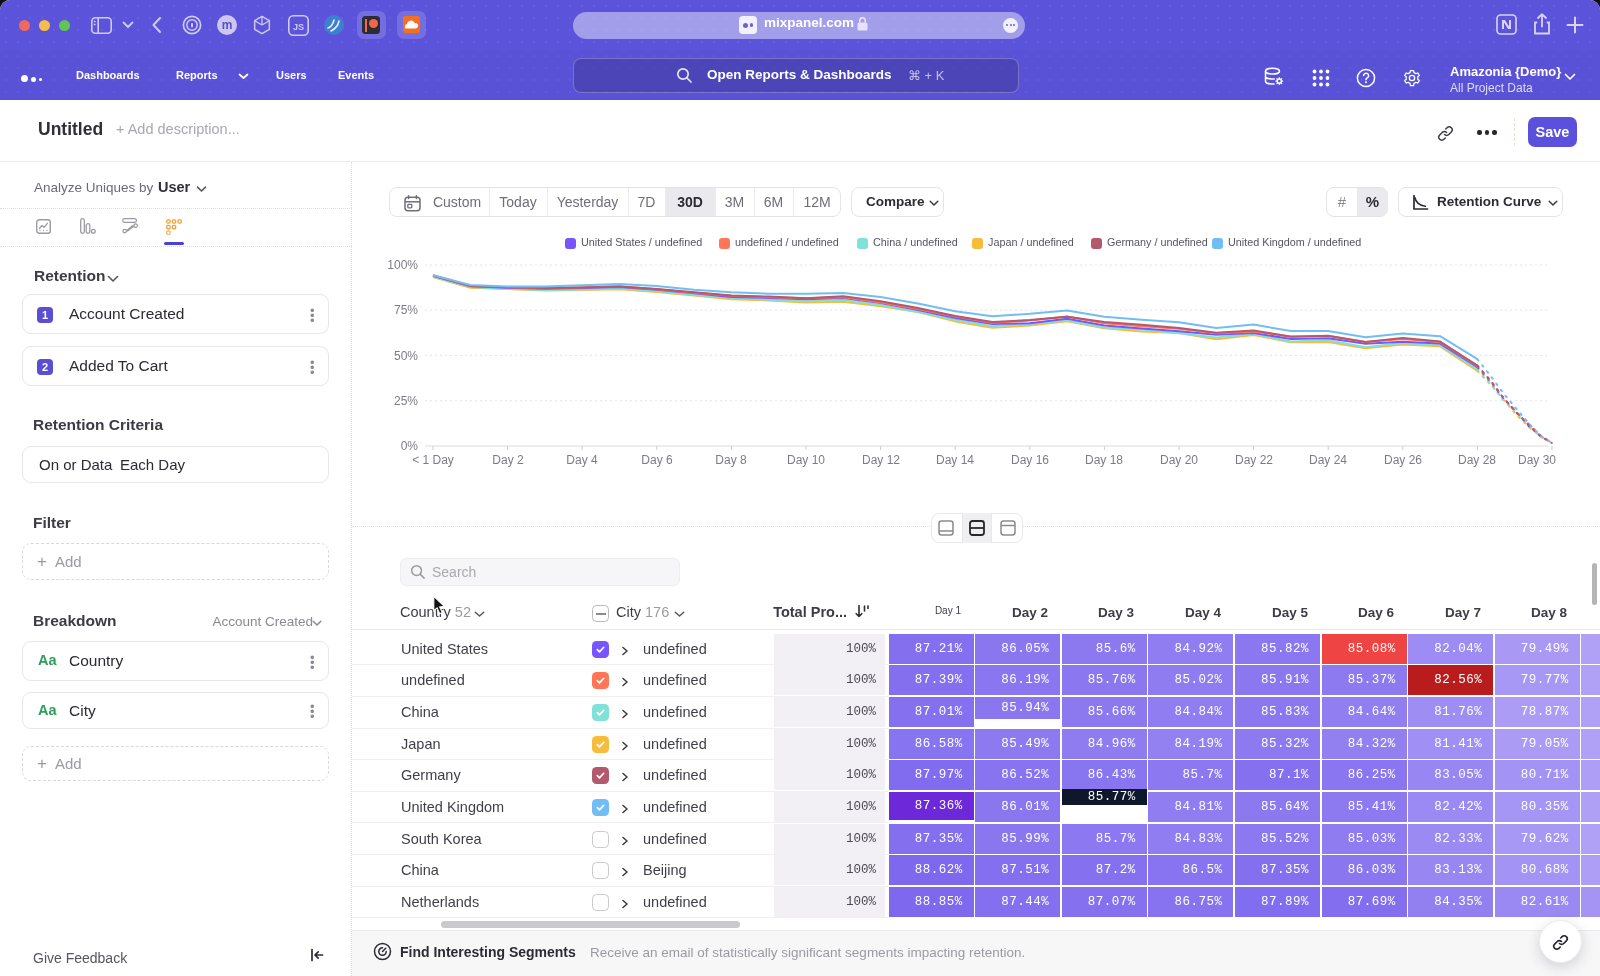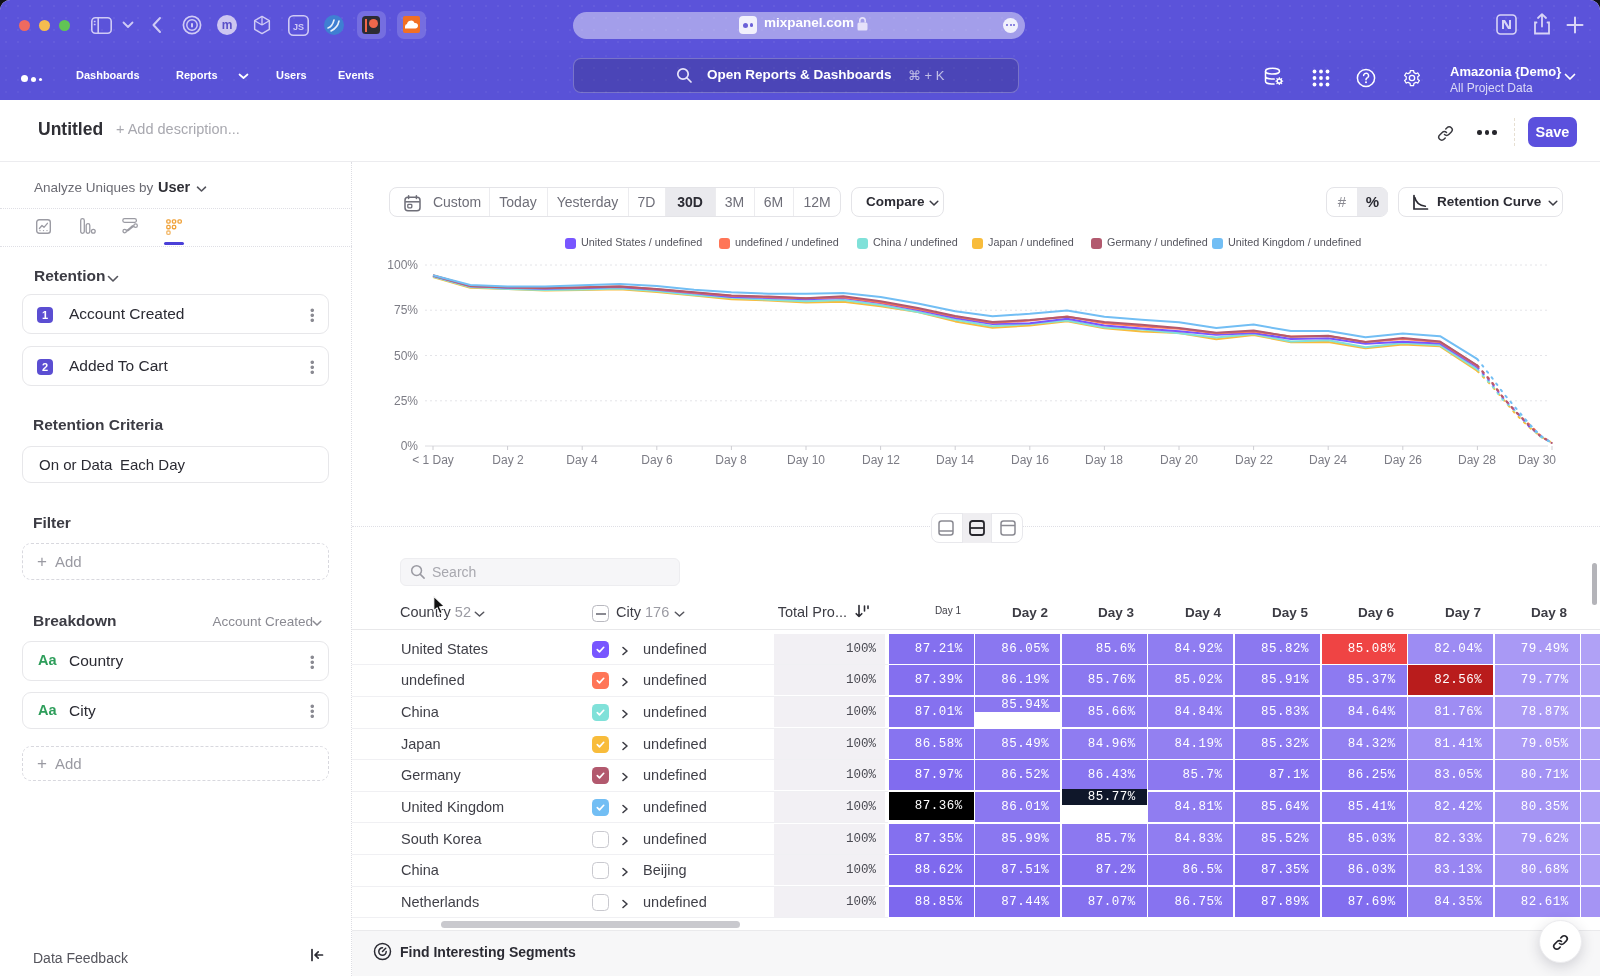--- a/index.html
+++ b/index.html
@@ -237,21 +237,21 @@
    <div style="position:absolute;left:46px;top:10px;font-size:15.5px;color:#2b2b33">Country</div>
    <div class="vdots" style="top:13px">•<br>•<br>•</div>
  </div>
  <div class="scard" style="top:530px;height:37px">
    <div style="position:absolute;left:15px;top:8.5px;font-size:14.5px;font-weight:700;color:#2e9e5b">Aa</div>
    <div style="position:absolute;left:46px;top:8.5px;font-size:15.5px;color:#2b2b33">City</div>
    <div class="vdots" style="top:11px">•<br>•<br>•</div>
  </div>
  <div class="sdash" style="top:584px;height:35px;line-height:33px"><span style="margin-left:14px;font-size:17px">+</span><span style="margin-left:8px">Add</span></div>
 
- <div style="position:absolute;left:33px;top:788px;font-size:14px;color:#55555d">Data Feedback</div>
+ <div style="position:absolute;left:33px;top:788px;font-size:14px;color:#55555d">Give Feedback</div>
  <svg style="position:absolute;left:310px;top:786px" width="14" height="14" viewBox="0 0 14 14">
         <path d="M2 1.5v11" stroke="#2b2b33" stroke-width="1.7" stroke-linecap="round"></path>
         <path d="M12.5 7H5m0 0l3.2-3.2M5 7l3.2 3.2" stroke="#2b2b33" stroke-width="1.7" fill="none" stroke-linecap="round" stroke-linejoin="round"></path>
       </svg>
 </div>
 
 <div class="main">
  <div class="seg" style="left:36.5px;top:25px;width:452px;height:30px">
    <svg style="position:absolute;left:14px;top:6.5px" width="17" height="17" viewBox="0 0 17 17">
           <rect x="1" y="2.2" width="15" height="13.6" rx="3" fill="none" stroke="#6e6e78" stroke-width="1.5"></rect>
@@ -383,21 +383,21 @@
 <div style="position:absolute;left:400px;top:604px;font-size:14.5px;color:#3c3c44">Country <span style="color:#9b9ba3">52</span></div>
     <svg style="position:absolute;left:474px;top:611px" width="11" height="7" viewBox="0 0 11 7">
       <path d="M1.3 1.2L5.5 5l4.2-3.8" stroke="#55555d" stroke-width="1.5" fill="none" stroke-linecap="round" stroke-linejoin="round"></path>
     </svg>
     <div style="position:absolute;left:592px;top:605px;width:17px;height:17px;border:1.5px solid #b9b9c0;border-radius:4.5px"></div>
     <div style="position:absolute;left:595.5px;top:612.5px;width:10px;height:2px;background:#8a8a92"></div>
     <div style="position:absolute;left:616px;top:604px;font-size:14.5px;color:#3c3c44">City <span style="color:#9b9ba3">176</span></div>
     <svg style="position:absolute;left:674px;top:611px" width="11" height="7" viewBox="0 0 11 7">
       <path d="M1.3 1.2L5.5 5l4.2-3.8" stroke="#55555d" stroke-width="1.5" fill="none" stroke-linecap="round" stroke-linejoin="round"></path>
     </svg>
-    <div style="position:absolute;left:735px;top:604px;width:112px;text-align:right;font-size:14.5px;font-weight:400;color:#3c3c44">Total Pro...</div>
+    <div style="position:absolute;left:735px;top:604px;width:112px;text-align:right;font-size:14.5px;font-weight:700;color:#3c3c44">Total Pro...</div>
     <svg style="position:absolute;left:855px;top:604px" width="14" height="15" viewBox="0 0 14 15">
       <path d="M4 1.5v11M4 12.5L1.2 9.7M4 12.5l2.8-2.8" stroke="#2b2b33" stroke-width="1.6" fill="none" stroke-linecap="round" stroke-linejoin="round"></path>
       <line x1="9.5" y1="2" x2="9.5" y2="7" stroke="#2b2b33" stroke-width="1.6" stroke-linecap="round"></line>
       <line x1="13" y1="2" x2="13" y2="4.5" stroke="#2b2b33" stroke-width="1.6" stroke-linecap="round"></line>
     </svg>
     <div style="position:absolute;left:352px;top:629.3px;width:1248px;border-top:1px solid #e8e8ea"></div>
     <div style="position:absolute;right:639px;top:605px;font-size:10px;font-weight:400;color:#3c3c44">Day 1</div>
     <div style="position:absolute;right:552px;top:605px;font-size:13.5px;font-weight:700;color:#3c3c44">Day 2</div>
     <div style="position:absolute;right:466px;top:605px;font-size:13.5px;font-weight:700;color:#3c3c44">Day 3</div>
     <div style="position:absolute;right:379px;top:605px;font-size:13.5px;font-weight:700;color:#3c3c44">Day 4</div>
@@ -490,21 +490,21 @@
     </div>
     <div class="ar" style="top:706.0px"><svg width="10" height="12" viewBox="0 0 10 12">
         <path d="M3 2.5l4 3.5-4 3.5" stroke="#3c3c44" stroke-width="1.6" fill="none" stroke-linecap="round" stroke-linejoin="round"></path>
       </svg></div>
     <div class="cy" style="top:697.0px">undefined</div>
     <div style="position:absolute;left:773.5px;top:697.0px;width:111px;height:30.2px;background:#f2f0f4"></div>
     <div class="tv" style="top:697.0px">100%</div>
     <div class="pc" style="left:888.5px;top:697.0px;width:85.2px;height:30.2px;background:#8571ef">
       <span>87.01%</span>
     </div>
-    <div class="pc" style="left:975.1px;top:697.0px;width:85.2px;height:15px;background:#8a77f0">
+    <div class="pc" style="left:975.1px;top:697.0px;width:85.2px;height:22px;background:#8a77f0">
       <span>85.94%</span>
     </div>
     <div class="pc" style="left:1061.7px;top:697.0px;width:85.2px;height:30.2px;background:#8c79f0">
       <span>85.66%</span>
     </div>
     <div class="pc" style="left:1148.3px;top:697.0px;width:85.2px;height:30.2px;background:#907df1">
       <span>84.84%</span>
     </div>
     <div class="pc" style="left:1234.9px;top:697.0px;width:85.2px;height:30.2px;background:#8b78f0">
       <span>85.83%</span>
@@ -601,21 +601,21 @@
       <svg width="11" height="11" viewBox="0 0 12 12">
         <path d="M2.5 6.2l2.4 2.4 4.6-5" stroke="#fff" stroke-width="1.8" fill="none" stroke-linecap="round" stroke-linejoin="round"></path>
       </svg>
     </div>
     <div class="ar" style="top:800.9px"><svg width="10" height="12" viewBox="0 0 10 12">
         <path d="M3 2.5l4 3.5-4 3.5" stroke="#3c3c44" stroke-width="1.6" fill="none" stroke-linecap="round" stroke-linejoin="round"></path>
       </svg></div>
     <div class="cy" style="top:791.9px">undefined</div>
     <div style="position:absolute;left:773.5px;top:791.9px;width:111px;height:30.2px;background:#f2f0f4"></div>
     <div class="tv" style="top:791.9px">100%</div>
-    <div class="pc" style="left:888.5px;top:791.9px;width:85.2px;height:28px;background:#000000">
+    <div class="pc" style="left:888.5px;top:791.9px;width:85.2px;height:28px;background:#6d28d9">
       <span>87.36%</span>
     </div>
     <div class="pc" style="left:975.1px;top:791.9px;width:85.2px;height:30.2px;background:#8a77f0">
       <span>86.01%</span>
     </div>
     <div class="pc" style="left:1061.7px;top:789px;width:85.2px;height:16px;background:#0f172a">
       <span>85.77%</span>
     </div>
     <div class="pc" style="left:1148.3px;top:791.9px;width:85.2px;height:30.2px;background:#907df1">
       <span>84.81%</span>
@@ -737,19 +737,20 @@
     <div class="pc" style="left:1581.3px;top:886.8px;width:19px;height:30.2px;background:#a594f4"></div>
     <div style="position:absolute;left:441px;top:920.5px;width:299px;height:7px;border-radius:4px;background:#c9c9ce"></div>
     <div style="position:absolute;left:1592px;top:563px;width:5px;height:42px;border-radius:3px;background:#b4b4b9"></div>
     <div style="position:absolute;left:352px;top:929.5px;width:1248px;height:46.5px;background:#f7f7f8;border-top:1px solid #eaeaec"></div>
     <svg style="position:absolute;left:373px;top:942px" width="19" height="19" viewBox="0 0 19 19">
       <circle cx="9.5" cy="9.5" r="8" fill="none" stroke="#2b2b33" stroke-width="1.5"></circle>
       <path d="M9.5 5.8a3.7 3.7 0 103.7 3.7" fill="none" stroke="#2b2b33" stroke-width="1.5" stroke-linecap="round"></path>
       <path d="M9.5 9.5l3.2-3.2" stroke="#2b2b33" stroke-width="1.5" stroke-linecap="round"></path>
     </svg>
     <div style="position:absolute;left:400px;top:944px;font-size:14px;font-weight:700;color:#2b2b33">Find Interesting Segments</div>
+    <div style="position:absolute;left:590px;top:945px;font-size:13.5px;color:#9a9aa2">Receive an email of statistically significant segments impacting retention.</div>
     <div style="position:absolute;left:1538.5px;top:920px;width:43px;height:43px;border-radius:50%;background:#fff;border:1px solid #ececef;box-shadow:0 4px 14px rgba(40,40,60,0.18)"></div>
     <svg style="position:absolute;left:1551.5px;top:933.5px" width="17" height="17" viewBox="0 0 24 24">
       <path d="M10.6 13.4a4.2 4.2 0 006 0l3.6-3.6a4.24 4.24 0 00-6-6l-1.8 1.8M13.4 10.6a4.2 4.2 0 00-6 0L3.8 14.2a4.24 4.24 0 006 6l1.8-1.8" fill="none" stroke="#26262c" stroke-width="2.3" stroke-linecap="round"></path>
     </svg>
     <svg style="position:absolute;left:432px;top:595px" width="15" height="21" viewBox="0 0 17 24">
       <path d="M2 1.5l12 11.5-5.4.6 3 6.5-2.8 1.3-3-6.6L2 18z" fill="#111" stroke="#fff" stroke-width="1.2"></path>
     </svg>
 </div>
 </body></html>

